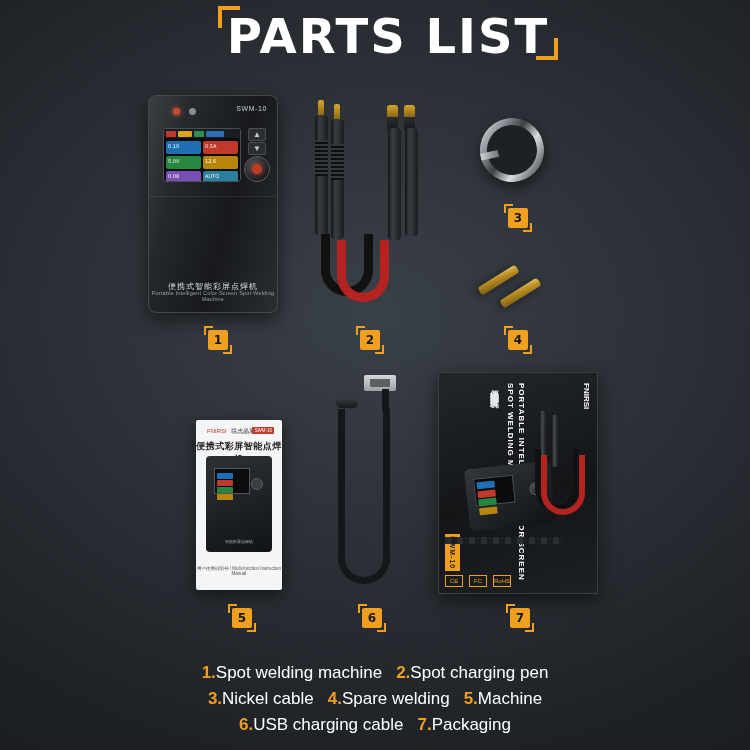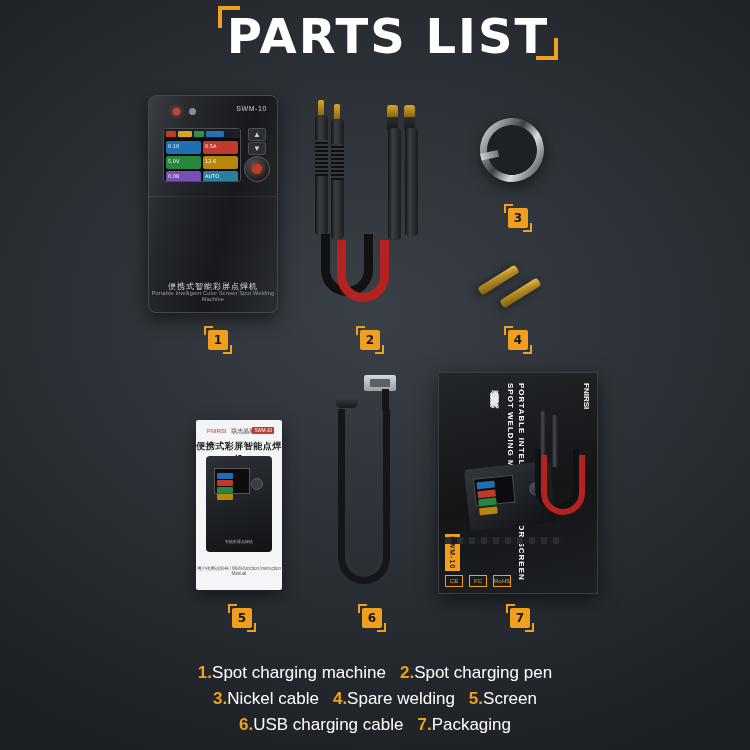--- a/index.html
+++ b/index.html
@@ -499,21 +499,21 @@
   <div class="b-badges">
     <div class="b-badge">CE</div>
     <div class="b-badge">FC</div>
     <div class="b-badge">RoHS</div>
   </div>
 </div>
 <div class="num-badge" style="left:510px;top:608px;">7</div>
 
 <div class="legend">
   <div class="legend-line">
-    <span class="idx">1.</span><span>Spot charging machine</span><span class="sep"></span><span class="idx">2.</span><span>Spot charging pen</span>
+    <span class="idx">1.</span><span>Spot welding machine</span><span class="sep"></span><span class="idx">2.</span><span>Spot charging pen</span>
   </div>
   <div class="legend-line">
-    <span class="idx">3.</span><span>Nickel cable</span><span class="sep"></span><span class="idx">4.</span><span>Spare welding</span><span class="sep"></span><span class="idx">5.</span><span>Screen</span>
+    <span class="idx">3.</span><span>Nickel cable</span><span class="sep"></span><span class="idx">4.</span><span>Spare welding</span><span class="sep"></span><span class="idx">5.</span><span>Machine</span>
   </div>
   <div class="legend-line">
     <span class="idx">6.</span><span>USB charging cable</span><span class="sep"></span><span class="idx">7.</span><span>Packaging</span>
   </div>
 </div>
 
 </body></html>

